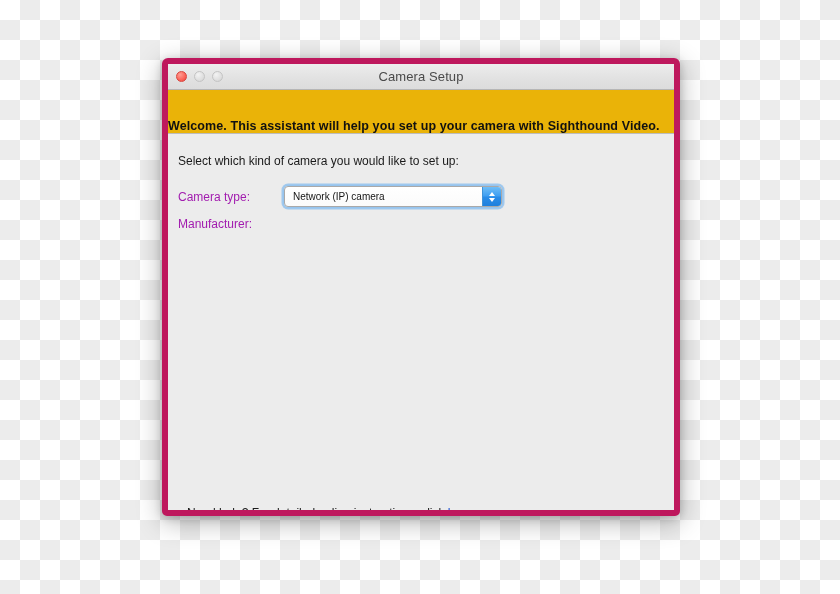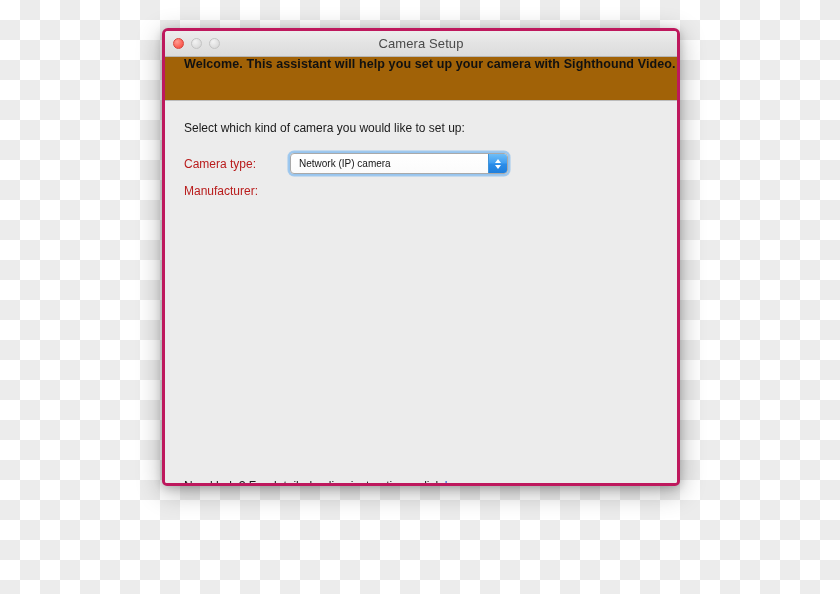--- a/index.html
+++ b/index.html
@@ -10,26 +10,26 @@
     background-image:
       linear-gradient(45deg,#ececec 25%,transparent 25%,transparent 75%,#ececec 75%),
       linear-gradient(45deg,#ececec 25%,transparent 25%,transparent 75%,#ececec 75%);
     background-size:40px 40px;
     background-position:0 0,20px 20px;
     position:relative;
   }
 
   
   #window{
-    position:absolute;left:162px;top:28px;width:518px;height:458px;
+    position:absolute;left:162px;top:58px;width:518px;height:458px;
     border-radius:6px 6px 5px 5px;
     background:#ececec;
     box-shadow:0 6px 26px rgba(0,0,0,.30), 0 2px 8px rgba(0,0,0,.18);
     overflow:hidden;
-    border:3px solid #be185d;
+    border:6px solid #be185d;
     box-sizing:border-box;
   }
 
   
   #titlebar{
     position:relative;height:25px;
     background:linear-gradient(to bottom,#ededed 0%,#e3e3e3 50%,#dcdcdc 100%);
     border-bottom:1px solid #b6b6b6;
     display:flex;align-items:center;
   }
@@ -40,37 +40,37 @@
     border:1px solid #d8453d;}
   .light.dim{background:radial-gradient(circle at 35% 30%,#f3f3f3 0%,#dcdcdc 70%,#cfcfcf 100%);
     border:1px solid #c4c4c4;}
   #title{
     width:100%;text-align:center;font-size:13px;color:#4a4a4a;
     letter-spacing:.1px;
   }
 
   
   #banner{
-    background:#a16207;border-bottom:1px solid #bcbcbc;
-    height:44px;display:flex;align-items:flex-start;
-    padding-left:19px;box-sizing:border-box;
+    background:#eab308;border-bottom:1px solid #bcbcbc;
+    height:44px;display:flex;align-items:flex-end;
+    box-sizing:border-box;
   }
   #banner-text{font-size:12.5px;font-weight:bold;color:#111;letter-spacing:.1px;}
 
   
   #content{
     position:relative;height:100%;background:#ececec;
-    padding:0 19px;box-sizing:border-box;
+    padding:0 10px;box-sizing:border-box;
   }
   #prompt{font-size:12px;color:#1a1a1a;padding-top:20px;}
 
   .field-rows{margin-top:18px;}
   .field-row{display:flex;align-items:center;margin-bottom:10px;}
   .field-label{
-    width:78px;text-align:left;font-size:12px;color:#b91c1c;
+    width:78px;text-align:left;font-size:12px;color:#a21caf;
     padding-right:0;flex:0 0 auto;
   }
   .popup-wrap{position:relative;margin-left:28px;}
   .popup{
     position:relative;width:218px;height:21px;
     background:linear-gradient(to bottom,#ffffff,#fbfbfb);
     border:1px solid #a9a9a9;border-radius:4px;
     display:flex;align-items:center;box-sizing:border-box;
     box-shadow:0 1px 0 rgba(255,255,255,.7);
   }

